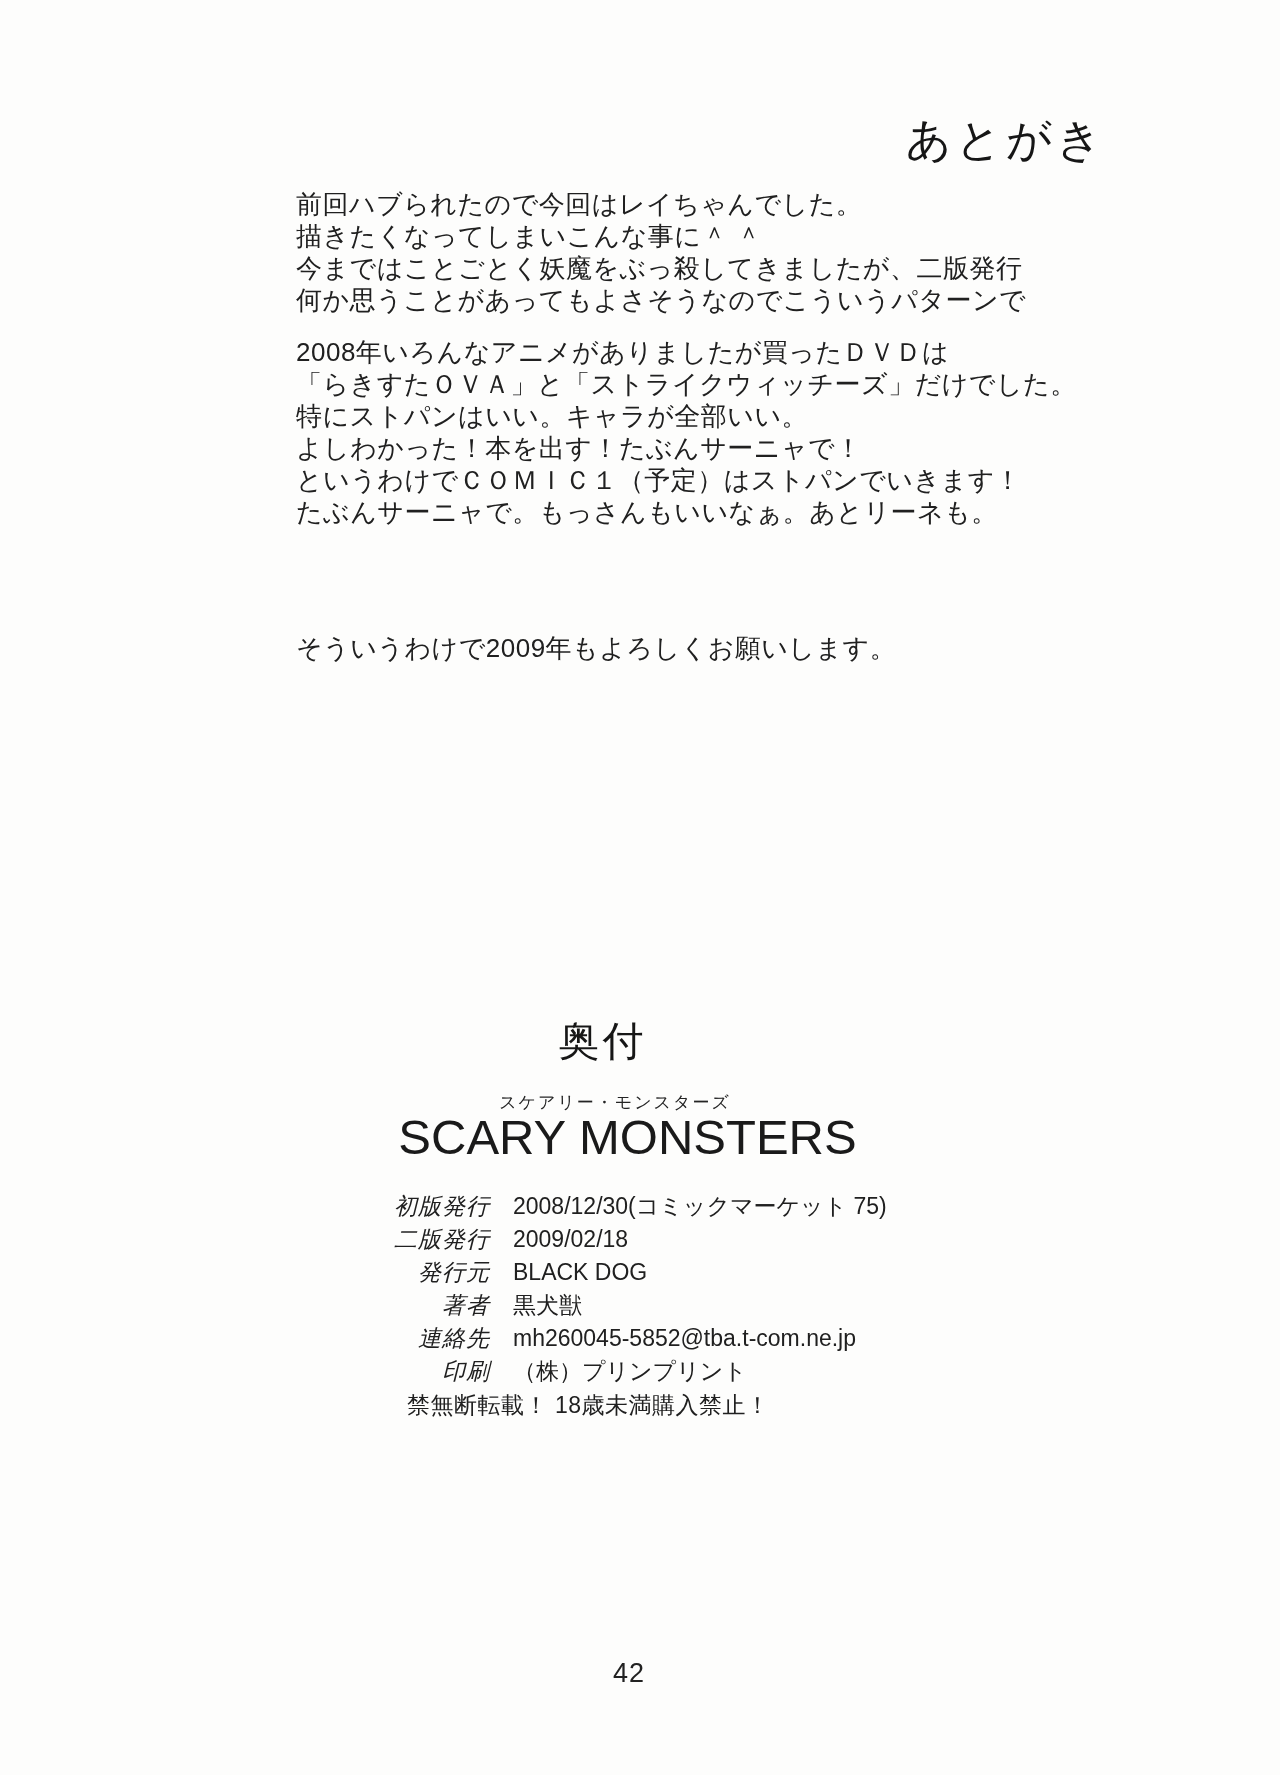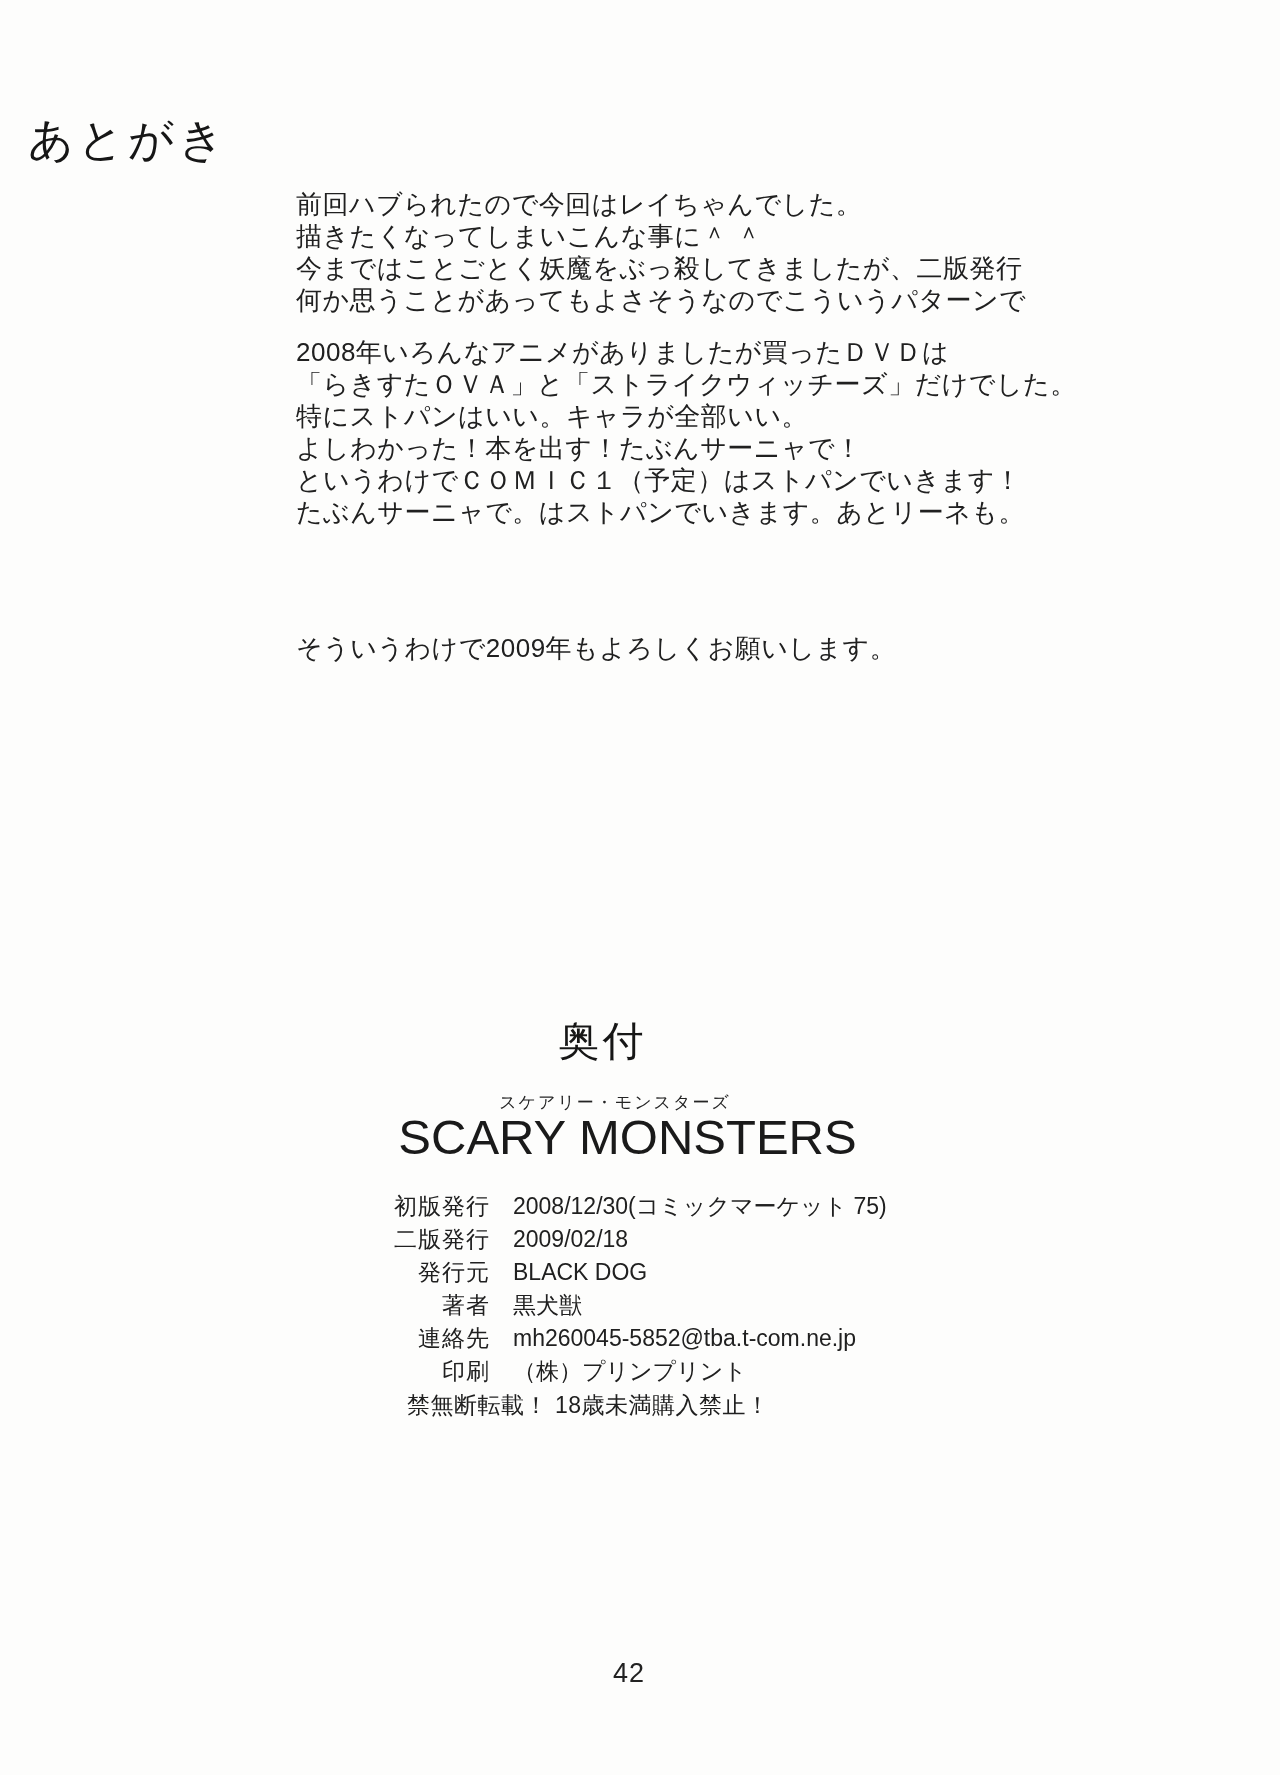--- a/index.html
+++ b/index.html
@@ -17,26 +17,25 @@
     color: #1d1d1d;
     overflow: hidden;
   }
 
   
   .afterword-title {
     position: absolute;
     top: 110px;
     left: 0;
     width: 1106px;
-    text-align: left;
+    text-align: right;
     font-size: 45px;
     letter-spacing: 4px;
     font-weight: normal;
     color: #161616;
-    padding-left: 28px;
   }
   .afterword-body {
     position: absolute;
     left: 296px;
     top: 188px;
     width: 720px;
     font-size: 26px;
     line-height: 32px;
     letter-spacing: 0.5px;
     color: #202020;
@@ -91,20 +90,21 @@
   .cgrid {
     display: grid;
     grid-template-columns: 194px max-content;
     column-gap: 23px;
     line-height: 33px;
   }
   .clabel {
     text-align: right;
     letter-spacing: 1px;
     white-space: nowrap;
+    font-style: italic;
   }
   .cvalue { white-space: nowrap; }
   .notice {
     margin-top: 1px;
     margin-left: 111px;
     line-height: 33px;
     letter-spacing: 0.5px;
     white-space: nowrap;
   }
 
@@ -133,21 +133,21 @@
       <p class="line">描きたくなってしまいこんな事に＾ ＾</p>
       <p class="line">今まではことごとく妖魔をぶっ殺してきましたが、二版発行</p>
       <p class="line">何か思うことがあってもよさそうなのでこういうパターンで</p>
     </div>
     <div class="para p2">
       <p class="line">2008年いろんなアニメがありましたが買ったＤＶＤは</p>
       <p class="line">「らきすたＯＶＡ」と「ストライクウィッチーズ」だけでした。</p>
       <p class="line">特にストパンはいい。キャラが全部いい。</p>
       <p class="line">よしわかった！本を出す！たぶんサーニャで！</p>
       <p class="line">というわけでＣＯＭＩＣ１（予定）はストパンでいきます！</p>
-      <p class="line">たぶんサーニャで。はストパンでいきます。あとリーネも。</p>
+      <p class="line">たぶんサーニャで。もっさんもいいなぁ。あとリーネも。</p>
     </div>
     <div class="para p3">
       <p class="line">そういうわけで2009年もよろしくお願いします。</p>
     </div>
   </div>
 
   <div class="colophon-title">奥付</div>
 
   <div class="book-title-wrap">
     <span class="furigana">スケアリー・モンスターズ</span>

